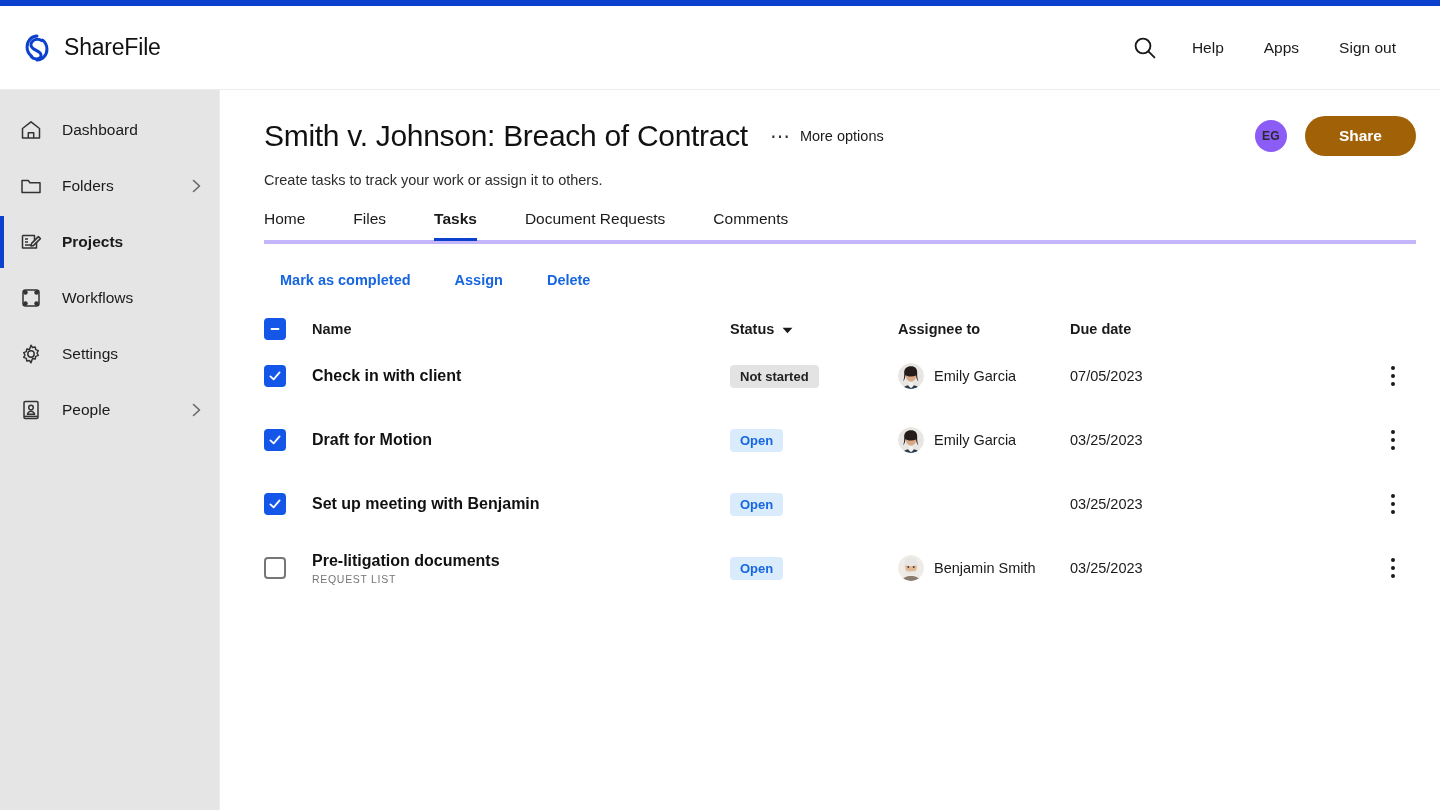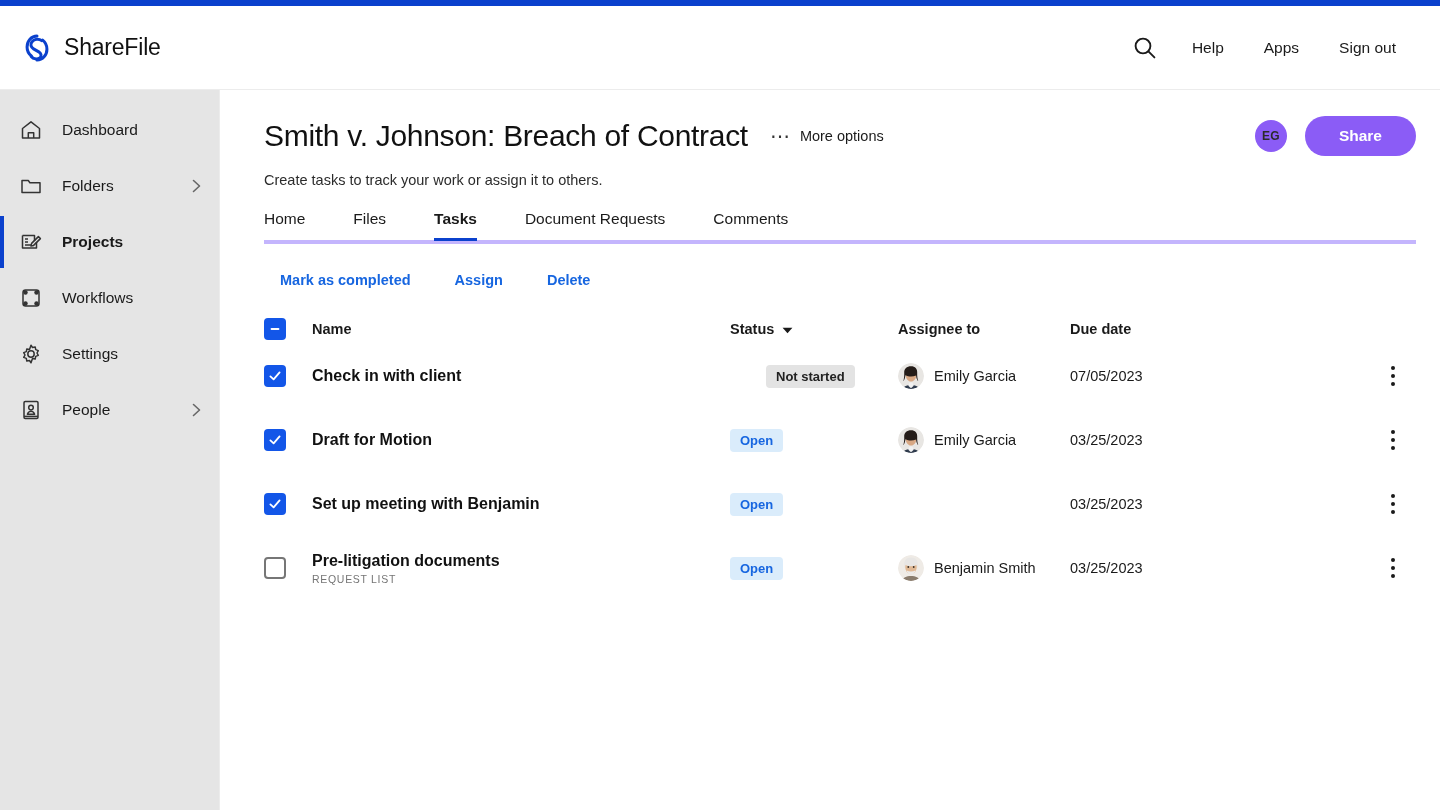--- a/index.html
+++ b/index.html
@@ -99,21 +99,21 @@
   .more-label { font-size: 14.5px; color: #1a1a1a; white-space: nowrap; }
 
   .title-actions { margin-left: auto; display: flex; align-items: center; gap: 18px; }
   .avatar-initials {
     width: 32px; height: 32px; border-radius: 50%;
     background: #8b5cf6; color: #2b2b2b;
     display: flex; align-items: center; justify-content: center;
     font-size: 12px; font-weight: 700; letter-spacing: 0.3px;
   }
   .share-btn {
-    background: #8b5cf6; color: #fff;
+    background: #a16207; color: #fff;
     border: none; border-radius: 24px;
     font-family: inherit;
     font-size: 15.5px; font-weight: 700;
     padding: 0 34px; height: 40px;
     cursor: pointer;
   }
 
   .subtitle { font-size: 14.5px; color: #2b2b2b; margin-top: 16px; }
 
   
@@ -185,21 +185,21 @@
     font-size: 10.5px; color: #757575; letter-spacing: 0.7px;
     text-transform: uppercase; margin-top: 3px; font-weight: 400;
   }
 
   .badge {
     display: inline-block;
     font-size: 13px; font-weight: 700;
     padding: 4px 10px; border-radius: 4px;
     white-space: nowrap;
   }
-  .badge.gray { background: #e3e3e3; color: #222; margin-left: 36px; }
+  .badge.gray { background: #e3e3e3; color: #222; }
   .badge.blue { background: #daecfb; color: #1766e0; }
 
   .av-photo {
     width: 26px; height: 26px; border-radius: 50%;
     flex: 0 0 26px; overflow: hidden; display: block;
   }
   .assignee-name { font-size: 14.5px; color: #1a1a1a; white-space: nowrap; }
   .due-date { font-size: 14.5px; color: #1a1a1a; }
 
   .kebab { display: flex; flex-direction: column; gap: 4px; cursor: pointer; padding: 6px 10px; }

